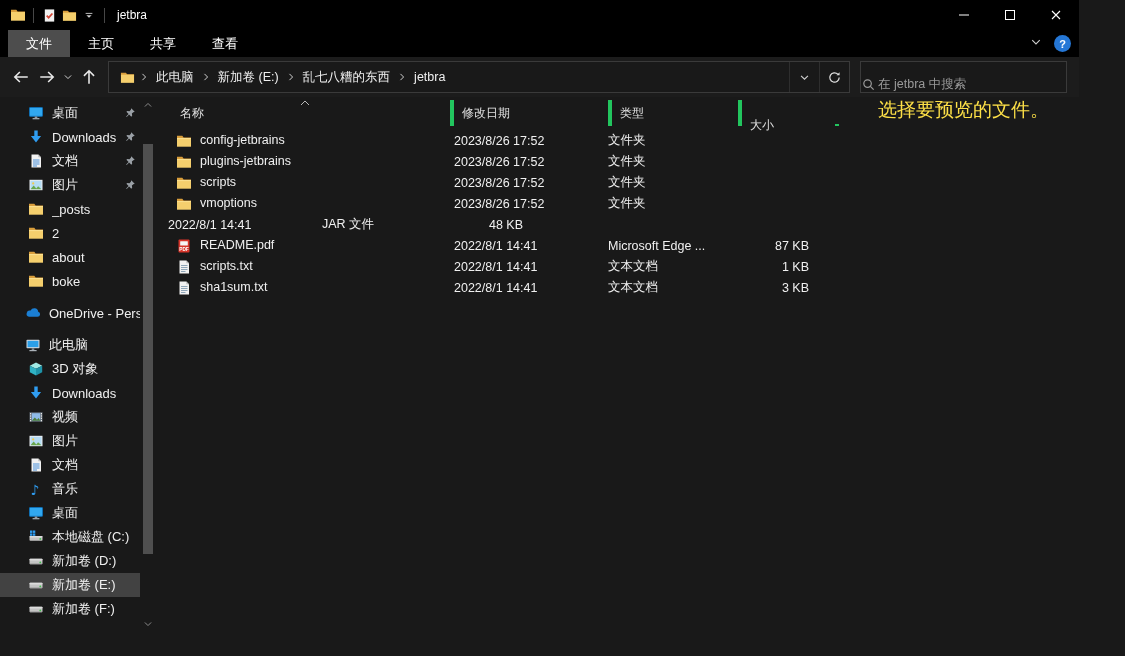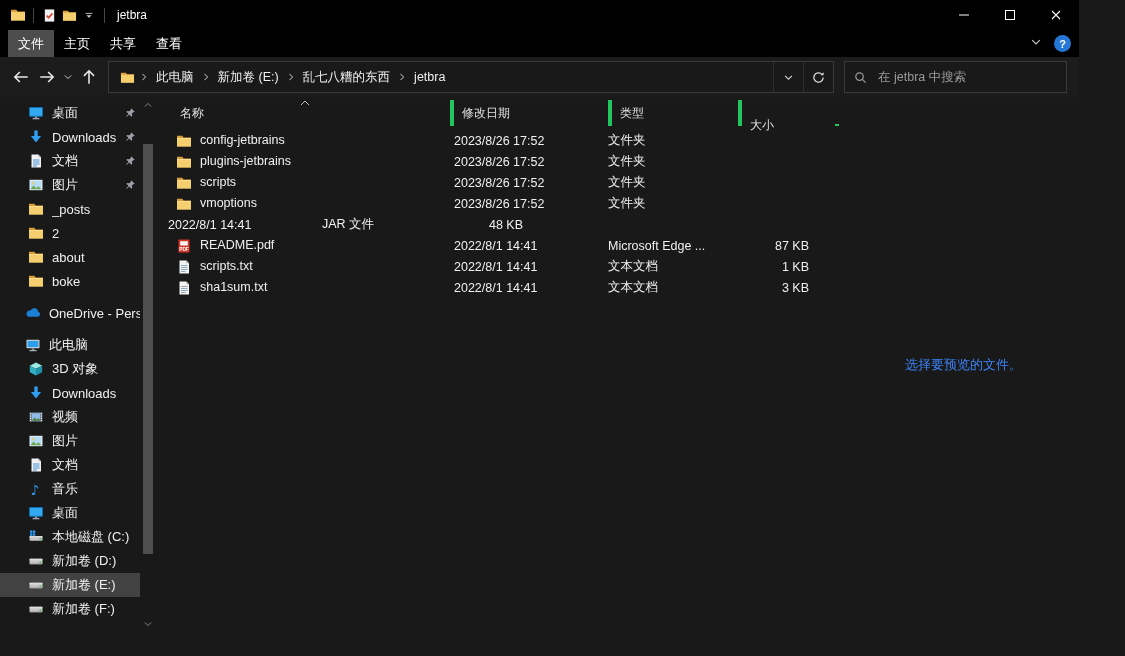--- a/index.html
+++ b/index.html
@@ -9,37 +9,37 @@
   
   .titlebar{height:30px;background:#000;display:flex;align-items:center;padding-left:8px;}
   .tb-icon{display:flex;align-items:center;justify-content:center;width:20px;height:20px;}
   .tb-sep{width:1px;height:15px;background:#474747;margin:0 5px;}
   .tb-title{color:#fff;font-size:12px;margin-left:7px;}
   .win-controls{margin-left:auto;display:flex;height:100%;}
   .win-btn{width:46px;height:100%;display:flex;align-items:center;justify-content:center;}
 
   
   .tabrow{height:27px;background:#000;display:flex;align-items:stretch;padding-left:8px;position:relative;}
-  .tab{padding:0 10px;display:flex;align-items:center;font-size:13px;color:#fff;}
+  .tab{padding:0 18px;display:flex;align-items:center;font-size:13px;color:#fff;}
   .tab.active{background:#4d4d4d;}
   .tabrow-right{position:absolute;right:8px;top:0;height:100%;display:flex;align-items:center;gap:12px;}
   .help-btn{width:17px;height:17px;border-radius:50%;background:#2577d6;color:#fff;font-weight:bold;
     font-size:11px;display:flex;align-items:center;justify-content:center;}
 
   
   .toolbar{height:40px;background:#1c1c1c;display:flex;align-items:center;padding:0 12px 0 8px;}
   .nav-btn{width:26px;height:26px;display:flex;align-items:center;justify-content:center;}
   .nav-btn.narrow{width:16px;}
   .addressbar{height:30px;border:1px solid #3a3a3a;background:#191919;display:flex;align-items:stretch;flex:1;margin-left:6px;}
   .crumbs{display:flex;align-items:center;padding-left:8px;gap:1px;flex:1;overflow:hidden;}
   .crumb{padding:0 6px;font-size:12.5px;white-space:nowrap;}
   .crumb-sep{display:flex;align-items:center;}
   .addr-btn{width:29px;display:flex;align-items:center;justify-content:center;border-left:1px solid #2e2e2e;}
   .searchbox{width:205px;height:30px;border:1px solid #3a3a3a;background:#191919;margin-left:10px;
-    display:flex;align-items:center;padding:0 8px;gap:8px;flex:none;}
+    display:flex;align-items:flex-end;padding:0 0;gap:0;flex:none;}
   .searchbox input{background:transparent;border:none;outline:none;color:#cfcfcf;font-size:12.5px;width:100%;
     font-family:"Liberation Sans",sans-serif;}
   .searchbox input::placeholder{color:#9a9a9a;}
 
   
   .bodyarea{position:absolute;top:97px;left:0;right:0;bottom:24px;display:flex;}
 
   
   .sidebar{width:160px;position:relative;overflow:hidden;padding-top:4px;flex:none;}
   .side-item{height:24px;display:flex;align-items:center;gap:8px;padding-left:28px;margin-right:20px;
@@ -66,21 +66,21 @@
   .sort-caret{position:absolute;top:0;left:50%;transform:translateX(-50%);line-height:0;}
   .rows{margin-top:4px;}
   .file-row{display:flex;height:21px;align-items:center;}
   .cell{font-size:12.5px;white-space:nowrap;overflow:hidden;}
   .c-name{width:270px;display:flex;align-items:flex-start;gap:8px;padding-left:16px;}
   .c-date{width:146px;padding-left:8px;}
   .c-type{width:118px;padding-left:8px;}
   .c-size{width:83px;text-align:right;padding-right:10px;}
 
   
-  .preview{flex:1;display:flex;align-items:center;justify-content:center;font-size:13px;color:#3b82f6;}
+  .preview{flex:1;display:flex;justify-content:center;font-size:19px;color:#fde047;}
 
   
   .statusbar{position:absolute;left:0;right:0;bottom:0;height:24px;background:#2b2b2b;display:flex;
     align-items:center;padding-left:13px;font-size:12px;color:#e6e6e6;}
   .status-sep{width:1px;height:12px;background:#7a7a7a;margin-left:18px;}
   .view-btns{margin-left:auto;display:flex;height:100%;align-items:stretch;padding-right:2px;}
   .view-btn{width:24px;display:flex;align-items:center;justify-content:center;}
   .view-btn.active{background:#4f4f4f;}
 </style>
 </head>

